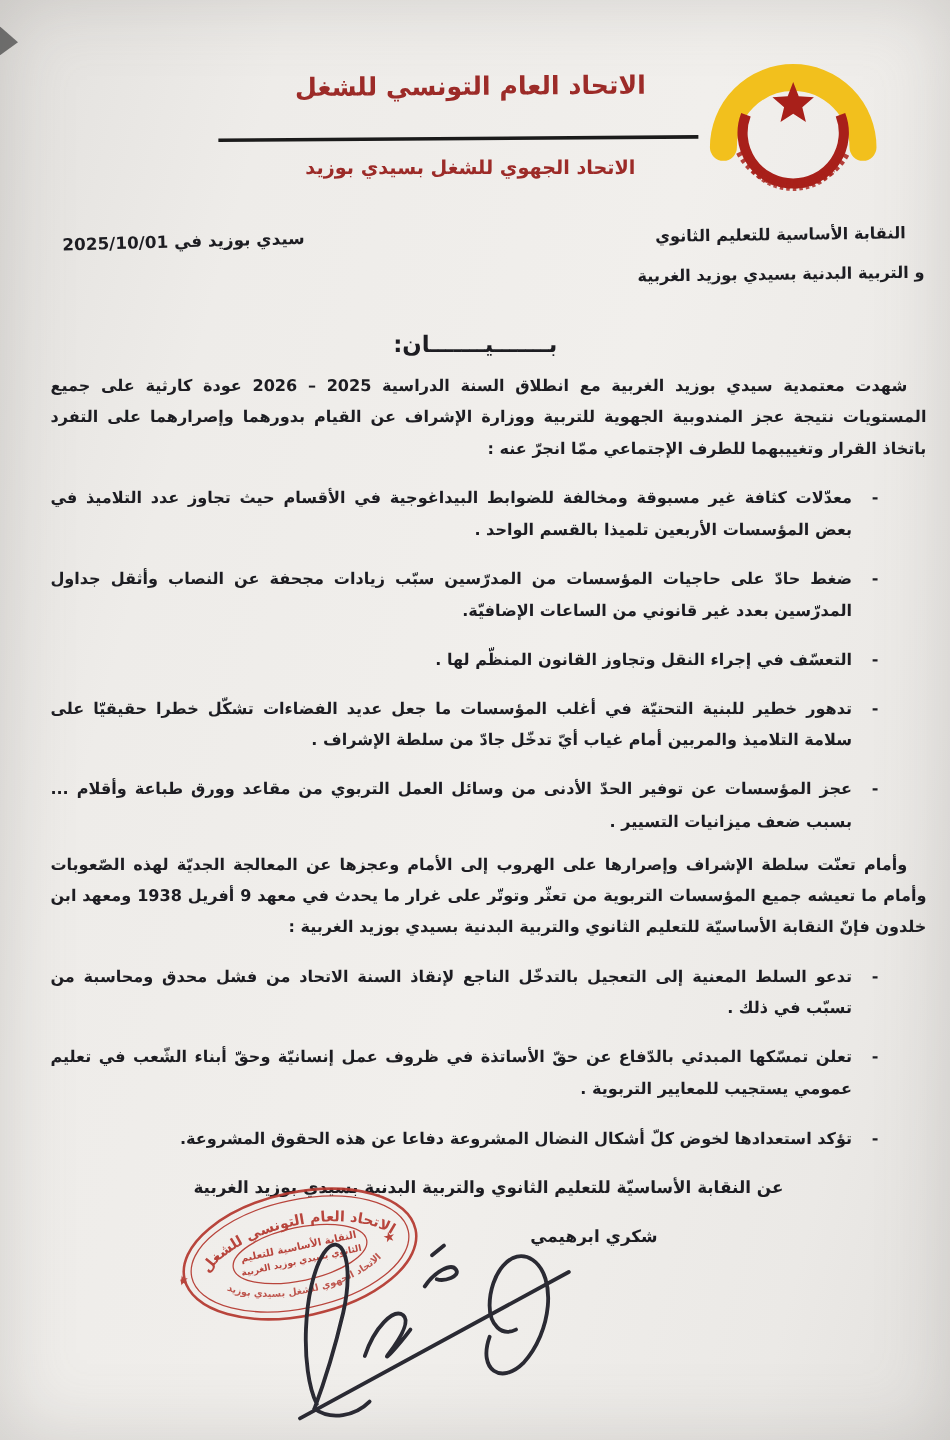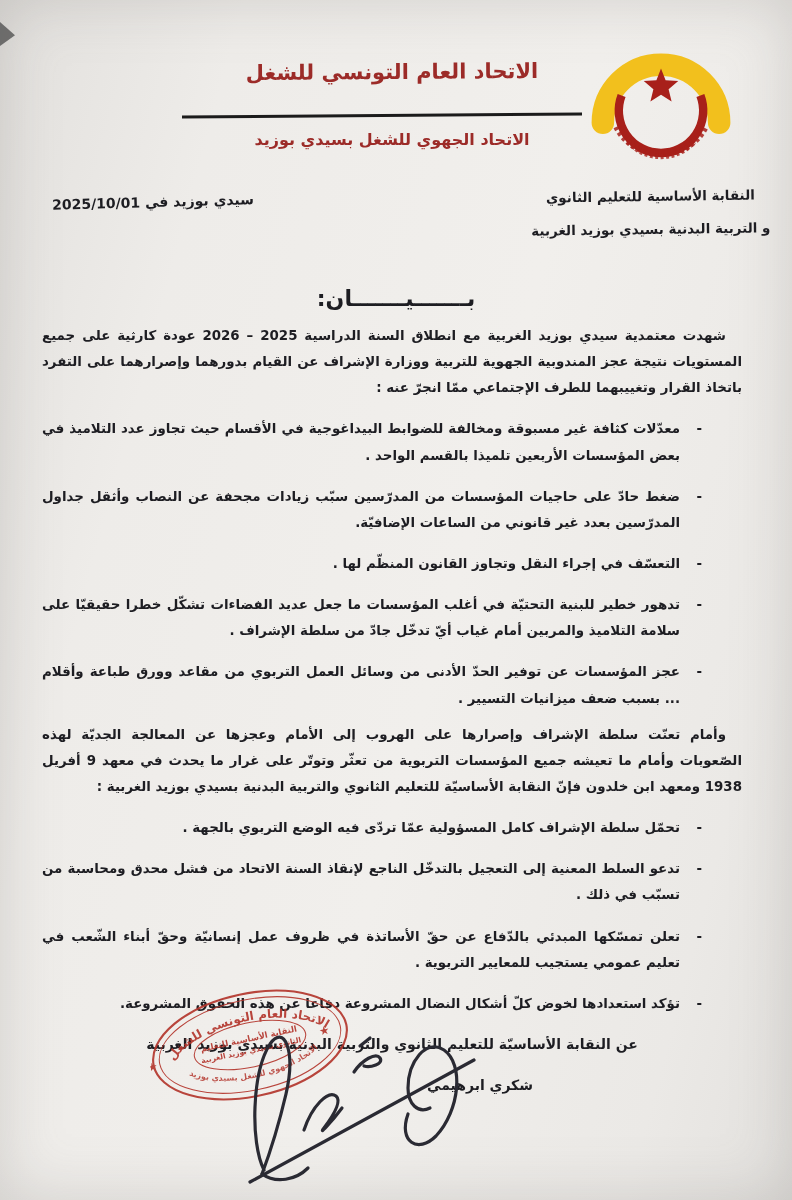--- a/index.html
+++ b/index.html
@@ -36,23 +36,23 @@
   .union-lines{
     position:absolute;top:2px;right:22px;text-align:center;
     font-size:13.5px;font-weight:700;line-height:2.45;transform:rotate(-.8deg);
   }
   .date-line{
     position:absolute;top:16px;left:52px;
     font-size:14px;font-weight:700;transform:rotate(-1.6deg);
   }
   
   .doc-title{
-    text-align:center;font-size:22px;font-weight:700;margin:12px 0 12px;
+    text-align:center;font-size:19px;font-weight:700;margin:2px 0 12px;
   }
-  .content{padding:0 50px 0 42px;font-size:13.4px;font-weight:700;line-height:1.95;}
+  .content{padding:0 20px 0 42px;font-size:13.4px;font-weight:700;line-height:1.95;}
   .para{margin:0 0 8px;text-align:justify;text-indent:16px;}
   ul.bullets{margin:4px 0 10px;padding:0 56px 0 0;list-style:none;}
   ul.bullets li{
     position:relative;margin:15px 0 5px;text-align:justify;padding-right:6px;
   }
   ul.bullets li::before{content:"-";position:absolute;right:-16px;top:0;font-weight:700;}
   .closing{text-align:center;font-weight:700;font-size:14px;}
   .slogan{margin-top:16px;}
   .on-behalf{margin-top:14px;}
   .signer-title{margin-top:16px;}
@@ -103,21 +103,20 @@
       <li>معدّلات كثافة غير مسبوقة ومخالفة للضوابط البيداغوجية في الأقسام حيث تجاوز عدد التلاميذ في بعض المؤسسات الأربعين تلميذا بالقسم الواحد .</li>
       <li>ضغط حادّ على حاجيات المؤسسات من المدرّسين سبّب زيادات مجحفة عن النصاب وأثقل جداول المدرّسين بعدد غير قانوني من الساعات الإضافيّة.</li>
       <li>التعسّف في إجراء النقل وتجاوز القانون المنظّم لها .</li>
       <li>تدهور خطير للبنية التحتيّة في أغلب المؤسسات ما جعل عديد الفضاءات تشكّل خطرا حقيقيّا على سلامة التلاميذ والمربين أمام غياب أيّ تدخّل جادّ من سلطة الإشراف .</li>
       <li>عجز المؤسسات عن توفير الحدّ الأدنى من وسائل العمل التربوي من مقاعد وورق طباعة وأقلام ... بسبب ضعف ميزانيات التسيير .</li>
     </ul>
 
     <p class="para">وأمام تعنّت سلطة الإشراف وإصرارها على الهروب إلى الأمام وعجزها عن المعالجة الجديّة لهذه الصّعوبات وأمام ما تعيشه جميع المؤسسات التربوية من تعثّر وتوتّر على غرار ما يحدث في معهد 9 أفريل 1938 ومعهد ابن خلدون فإنّ النقابة الأساسيّة للتعليم الثانوي والتربية البدنية بسيدي بوزيد الغربية :</p>
 
     <ul class="bullets">
-      <li>تحمّل سلطة الإشراف كامل المسؤولية عمّا تردّى فيه الوضع التربوي بالجهة .</li>
       <li>تدعو السلط المعنية إلى التعجيل بالتدخّل الناجع لإنقاذ السنة الاتحاد من فشل محدق ومحاسبة من تسبّب في ذلك .</li>
       <li>تعلن تمسّكها المبدئي بالدّفاع عن حقّ الأساتذة في ظروف عمل إنسانيّة وحقّ أبناء الشّعب في تعليم عمومي يستجيب للمعايير التربوية .</li>
       <li>تؤكد استعدادها لخوض كلّ أشكال النضال المشروعة دفاعا عن هذه الحقوق المشروعة.</li>
     </ul>
 
     <div class="closing">
       <div class="on-behalf">عن النقابة الأساسيّة للتعليم الثانوي والتربية البدنية بسيدي بوزيد الغربية</div>
       <div class="signer-name">شكري ابرهيمي</div>
     </div>
   </div>

